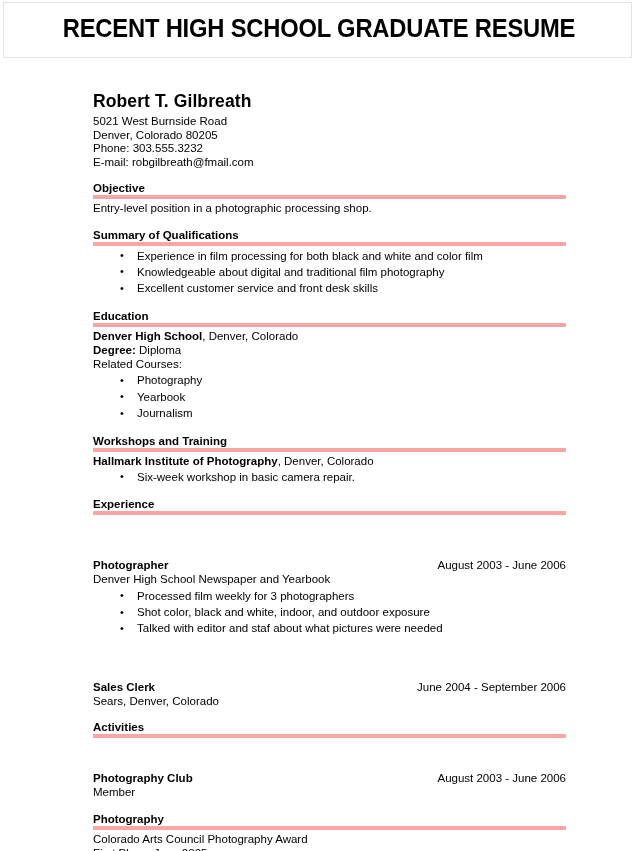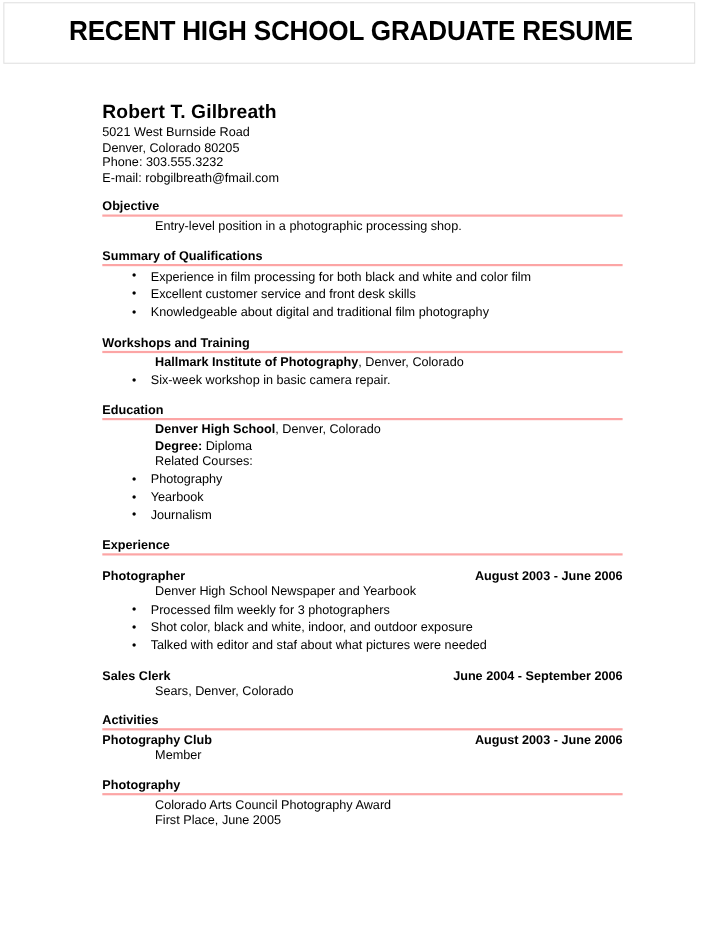--- a/index.html
+++ b/index.html
@@ -61,48 +61,48 @@
   }
 
   
   .section {
     margin-top: 13px;
   }
   .section-head {
     font-size: 11.5px;
     font-weight: bold;
     padding-bottom: 1px;
-    border-bottom: 2px solid #fca5a5;
+    border-bottom: 4px solid #fca5a5;
     margin-bottom: 2px;
   }
 
   .line {
     font-size: 11.5px;
     line-height: 14.2px;
-    margin-left: 48px;
   }
   .line .b {
     font-weight: bold;
   }
 
   
   .entry-head {
     display: flex;
     justify-content: space-between;
     align-items: baseline;
     font-size: 11.5px;
     line-height: 14.2px;
     text-align: center;
   }
   .entry-title {
     font-weight: bold;
   }
   .entry-date {
-    font-weight: bold;
+    font-weight: normal;
     white-space: nowrap;
+    margin-top: 31px;
   }
 
   .entry {
     margin-top: 12px;
   }
   .entry:first-child {
     margin-top: 0;
   }
 
   
@@ -143,42 +143,42 @@
 
   <div class="section">
     <div class="section-head">Objective</div>
     <div class="line">Entry-level position in a photographic processing shop.</div>
   </div>
 
   <div class="section">
     <div class="section-head">Summary of Qualifications</div>
     <ul class="bullets">
       <li>Experience in film processing for both black and white and color film</li>
+      <li>Knowledgeable about digital and traditional film photography</li>
       <li>Excellent customer service and front desk skills</li>
-      <li>Knowledgeable about digital and traditional film photography</li>
-    </ul>
-  </div>
-
-  <div class="section">
-    <div class="section-head">Workshops and Training</div>
-    <div class="line"><span class="b">Hallmark Institute of Photography</span><span>, Denver, Colorado</span></div>
-    <ul class="bullets">
-      <li>Six-week workshop in basic camera repair.</li>
     </ul>
   </div>
 
   <div class="section">
     <div class="section-head">Education</div>
     <div class="line"><span class="b">Denver High School</span><span>, Denver, Colorado</span></div>
     <div class="line"><span class="b">Degree:</span><span> Diploma</span></div>
     <div class="line">Related Courses:</div>
     <ul class="bullets">
       <li>Photography</li>
       <li>Yearbook</li>
       <li>Journalism</li>
+    </ul>
+  </div>
+
+  <div class="section">
+    <div class="section-head">Workshops and Training</div>
+    <div class="line"><span class="b">Hallmark Institute of Photography</span><span>, Denver, Colorado</span></div>
+    <ul class="bullets">
+      <li>Six-week workshop in basic camera repair.</li>
     </ul>
   </div>
 
   <div class="section">
     <div class="section-head">Experience</div>
 
     <div class="entry">
       <div class="entry-head">
         <span class="entry-title">Photographer</span>
         <span class="entry-date">August 2003 - June 2006</span>

